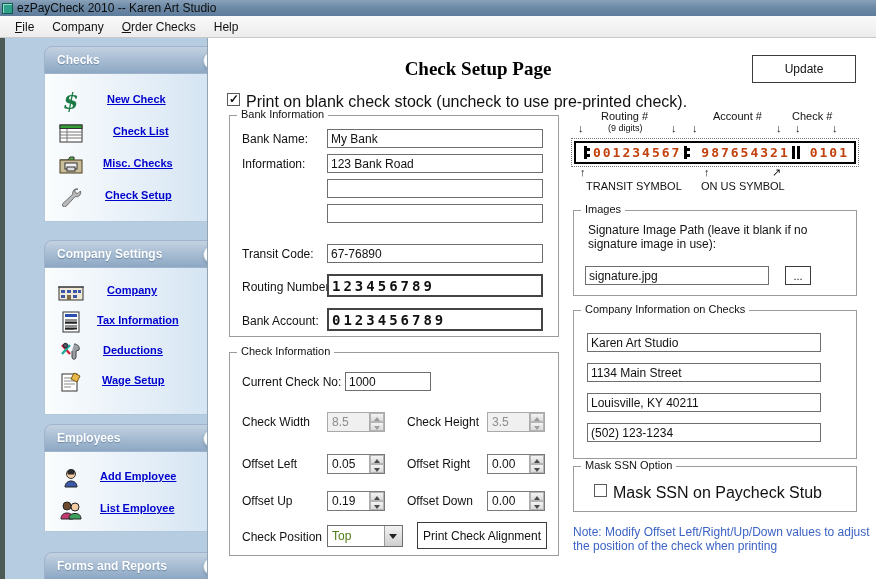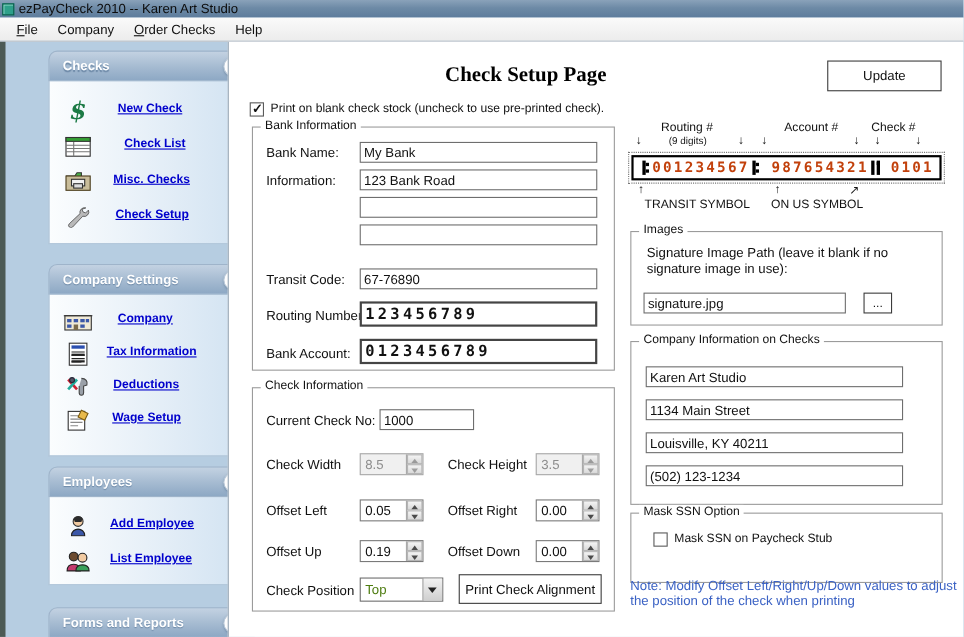--- a/index.html
+++ b/index.html
@@ -53,21 +53,21 @@
   .main { position:absolute; left:207px; top:0; width:669px; height:541px; background:#ffffff;
     border-left:1px solid #93a3b2;text-decoration:underline; }
   .page-title { position:absolute; left:100px; top:20px; width:340px; text-align:center;
     font-family:"Liberation Serif", serif; font-size:19px; font-weight:bold; color:#000; }
   .btn { background:#ffffff; border:1px solid #3c3c3c; font-size:12px; color:#111;
     display:flex; align-items:center; justify-content:center; cursor:pointer; }
   .update-btn { position:absolute; left:544px; top:17px; width:104px; height:28px; }
   .cb { position:absolute; width:13px; height:13px; background:#fff; border:1px solid #5a5a5a; }
   .cb.on::after { content:"\2713"; position:absolute; left:1px; top:-2px; font-size:12px;
     font-weight:bold; color:#111; }
-  .cb-label { position:absolute; font-size:11px; color:#111; white-space:nowrap; }
+  .cb-label { position:absolute; font-size:16px; color:#111; white-space:nowrap; }
 
   .group { position:absolute; border:1px solid #9b9b9b; background:#fff; }
   .legend { position:absolute; top:-8px; left:7px; background:#fff; padding:0 4px;
     font-size:11px; color:#111; white-space:nowrap; }
   .lbl { position:absolute; font-size:12px; color:#111; white-space:nowrap; }
   .lbl.dis { color:#111; }
   .tb { position:absolute; height:19px; border:1px solid #6e6e6e; background:#fff;
     font-family:"Liberation Sans", sans-serif; font-size:12px; color:#111; padding:0 3px; }
   .tb.micr { height:23px; font-family:"DejaVu Sans Mono", monospace; font-weight:bold;
     font-size:14px; letter-spacing:3px; border-width:2px; border-color:#444; }
@@ -399,21 +399,21 @@
     </div>
 
     <div class="group" style="left:365px;top:272px;width:284px;height:149px">
       <span class="legend">Company Information on Checks</span>
       <input class="tb" style="left: 13px; top: 22px; width: 234px;" value="Karen Art Studio">
       <input class="tb" style="left: 13px; top: 52px; width: 234px;" value="1134 Main Street">
       <input class="tb" style="left: 13px; top: 82px; width: 234px;" value="Louisville, KY 40211">
       <input class="tb" style="left: 13px; top: 112px; width: 234px;" value="(502) 123-1234">
     </div>
 
-    <div class="group" style="left:365px;top:428px;width:284px;height:64px">
+    <div class="group" style="left:365px;top:428px;width:284px;height:46px">
       <span class="legend">Mask SSN Option</span>
       <span class="cb" style="left:20px;top:17px"></span>
       <span class="cb-label" style="left:39px;top:17px">Mask SSN on Paycheck Stub</span>
     </div>
 
     <div class="note">Note: Modify Offset Left/Right/Up/Down values to adjust the position of  the check when printing</div>
   </div>
 </div>
 
 </body></html>

